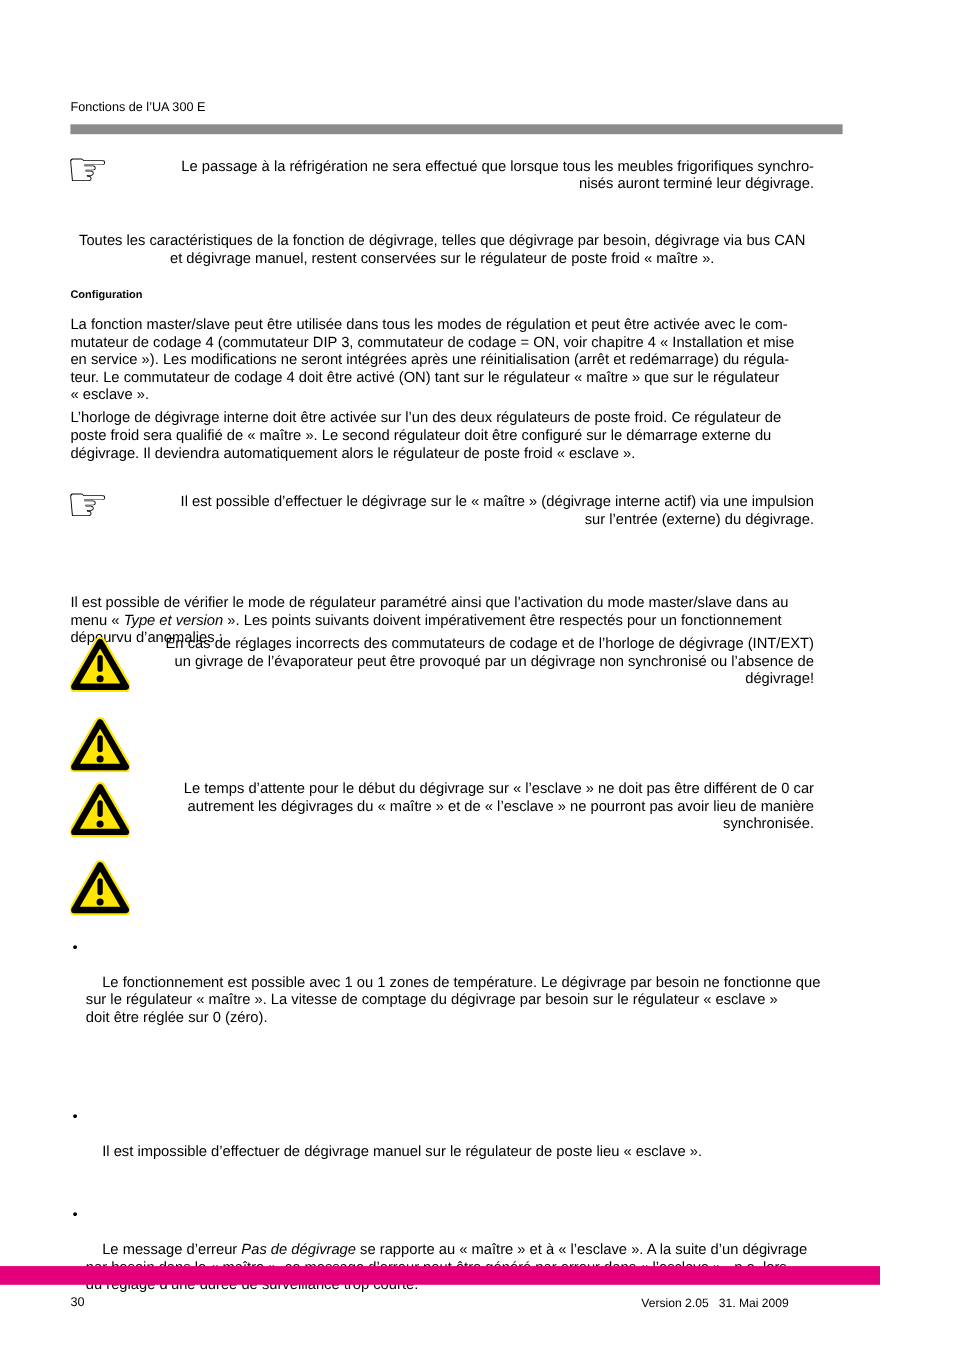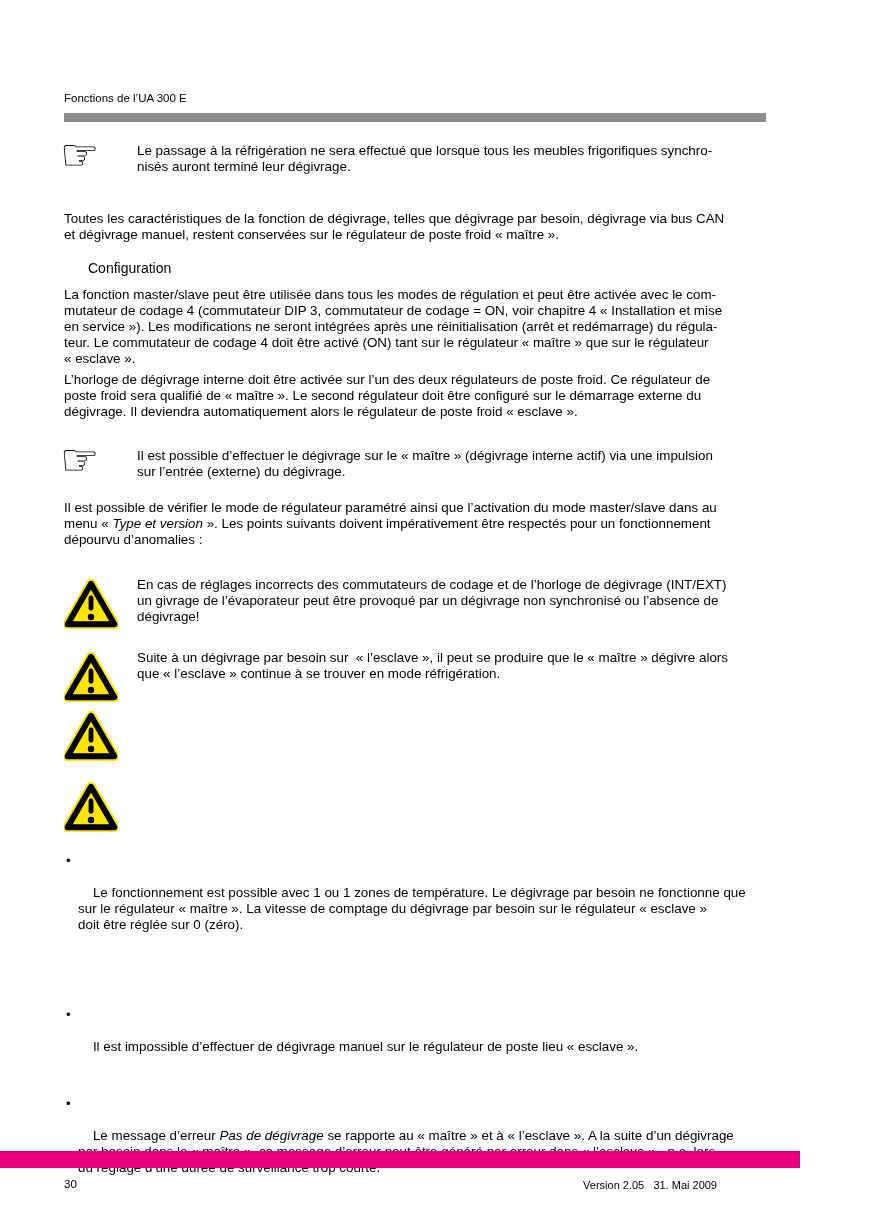--- a/index.html
+++ b/index.html
@@ -13,28 +13,28 @@
   }
   .txt{
     font-size:13.4px;
     line-height:15.9px;
     white-space:pre-wrap;
   }
   .abs{position:absolute;}
   .header-title{left:64px;top:92px;font-size:11.5px;}
   .header-rule{left:64px;right:34px;top:113px;height:9px;}
   .body-block{left:64px;right:60px;}
-  .indent-text{margin-left:73px;}
+  .indent-text{margin-left:73px;text-align:right;}
   .hand-icon{
     position:absolute;left:-4px;top:-10px;
     font-size:44px;line-height:44px;color:#000;
   }
   .warn-icon{position:absolute;left:0px;top:2px;}
   .note-block,.warn-block{min-height:50px;}
-  .heading{font-weight:normal;font-size:14px;line-height:15.9px;margin-left:24px;}
+  .heading{font-weight:bold;font-size:10px;line-height:15.9px;}
   .italic{font-style:italic;}
   .bullet-item{padding-left:14px;position:relative;}
   .bullet-marker{position:absolute;left:2px;top:0;}
   .footer-bar{left:0;right:0;top:1151px;height:17px;}
   .footer-page{left:64px;top:1178px;font-size:11.5px;}
   .footer-version{right:83px;top:1179px;font-size:11px;white-space:pre;}
 </style>
 </head>
 <body>
 
@@ -42,42 +42,42 @@
 
   <div class="abs header-title">Fonctions de l’UA 300 E</div>
   <div class="abs header-rule" style="background:#8C8C8C;"></div>
 
   <div class="abs body-block note-block" style="top:143px;">
     <span class="hand-icon">☞</span>
     <div class="txt indent-text">Le passage à la réfrigération ne sera effectué que lorsque tous les meubles frigorifiques synchro-
 nisés auront terminé leur dégivrage.</div>
   </div>
 
-  <div class="abs body-block txt" style="top:211px;">Toutes les caractéristiques de la fonction de dégivrage, telles que dégivrage par besoin, dégivrage via bus CAN
+  <div class="abs body-block txt" style="top:211px;text-align:center;">Toutes les caractéristiques de la fonction de dégivrage, telles que dégivrage par besoin, dégivrage via bus CAN
 et dégivrage manuel, restent conservées sur le régulateur de poste froid « maître ».</div>
 
   <div class="abs body-block heading" style="top:261px;">Configuration</div>
 
   <div class="abs body-block txt" style="top:287px;">La fonction master/slave peut être utilisée dans tous les modes de régulation et peut être activée avec le com-
 mutateur de codage 4 (commutateur DIP 3, commutateur de codage = ON, voir chapitre 4 « Installation et mise
 en service »). Les modifications ne seront intégrées après une réinitialisation (arrêt et redémarrage) du régula-
 teur. Le commutateur de codage 4 doit être activé (ON) tant sur le régulateur « maître » que sur le régulateur
 « esclave ».</div>
 
   <div class="abs body-block txt" style="top:372px;">L’horloge de dégivrage interne doit être activée sur l’un des deux régulateurs de poste froid. Ce régulateur de
 poste froid sera qualifié de « maître ». Le second régulateur doit être configuré sur le démarrage externe du
 dégivrage. Il deviendra automatiquement alors le régulateur de poste froid « esclave ».</div>
 
   <div class="abs body-block note-block" style="top:448px;">
     <span class="hand-icon">☞</span>
     <div class="txt indent-text">Il est possible d’effectuer le dégivrage sur le « maître » (dégivrage interne actif) via une impulsion
 sur l’entrée (externe) du dégivrage.</div>
   </div>
 
-  <div class="abs body-block txt" style="top:500px;"><span>Il est possible de vérifier le mode de régulateur paramétré ainsi que l’activation du mode master/slave dans au
+  <div class="abs body-block txt" style="top:540px;"><span>Il est possible de vérifier le mode de régulateur paramétré ainsi que l’activation du mode master/slave dans au
 menu « </span><span class="italic">Type et version</span><span> ». Les points suivants doivent impérativement être respectés pour un fonctionnement
 dépourvu d’anomalies :</span></div>
 
   <div class="abs body-block warn-block" style="top:577px;">
     <span class="warn-icon">
       <svg width="54" height="50" viewBox="0 0 60 55">
         <path d="M30 5 L56 50 L4 50 Z" fill="none" stroke="#FFE600" stroke-width="11" stroke-linejoin="round"></path>
         <path d="M30 5 L56 50 L4 50 Z" fill="#FFE600" stroke="#000" stroke-width="6.5" stroke-linejoin="round"></path>
         <rect x="27.3" y="18" width="5.4" height="17" rx="2.7" fill="#000"></rect>
         <circle cx="30" cy="42" r="3.6" fill="#000"></circle>
@@ -90,33 +90,34 @@
 
   <div class="abs body-block warn-block" style="top:650px;">
     <span class="warn-icon">
       <svg width="54" height="50" viewBox="0 0 60 55">
         <path d="M30 5 L56 50 L4 50 Z" fill="none" stroke="#FFE600" stroke-width="11" stroke-linejoin="round"></path>
         <path d="M30 5 L56 50 L4 50 Z" fill="#FFE600" stroke="#000" stroke-width="6.5" stroke-linejoin="round"></path>
         <rect x="27.3" y="18" width="5.4" height="17" rx="2.7" fill="#000"></rect>
         <circle cx="30" cy="42" r="3.6" fill="#000"></circle>
       </svg>
     </span>
-    <div class="txt indent-text">Suite à un dégivrage par besoin sur  « l’esclave », il peut se produire que le « maître » dégivre alors
-que « l’esclave » continue à se trouver en mode réfrigération.</div>
   </div>
 
   <div class="abs body-block warn-block" style="top:709px;">
     <span class="warn-icon">
       <svg width="54" height="50" viewBox="0 0 60 55">
         <path d="M30 5 L56 50 L4 50 Z" fill="none" stroke="#FFE600" stroke-width="11" stroke-linejoin="round"></path>
         <path d="M30 5 L56 50 L4 50 Z" fill="#FFE600" stroke="#000" stroke-width="6.5" stroke-linejoin="round"></path>
         <rect x="27.3" y="18" width="5.4" height="17" rx="2.7" fill="#000"></rect>
         <circle cx="30" cy="42" r="3.6" fill="#000"></circle>
       </svg>
     </span>
+    <div class="txt indent-text">Le temps d’attente pour le début du dégivrage sur « l’esclave » ne doit pas être différent de 0 car
+autrement les dégivrages du « maître » et de « l’esclave » ne pourront pas avoir lieu de manière
+synchronisée.</div>
   </div>
 
   <div class="abs body-block warn-block" style="top:780px;">
     <span class="warn-icon">
       <svg width="54" height="50" viewBox="0 0 60 55">
         <path d="M30 5 L56 50 L4 50 Z" fill="none" stroke="#FFE600" stroke-width="11" stroke-linejoin="round"></path>
         <path d="M30 5 L56 50 L4 50 Z" fill="#FFE600" stroke="#000" stroke-width="6.5" stroke-linejoin="round"></path>
         <rect x="27.3" y="18" width="5.4" height="17" rx="2.7" fill="#000"></rect>
         <circle cx="30" cy="42" r="3.6" fill="#000"></circle>
       </svg>

